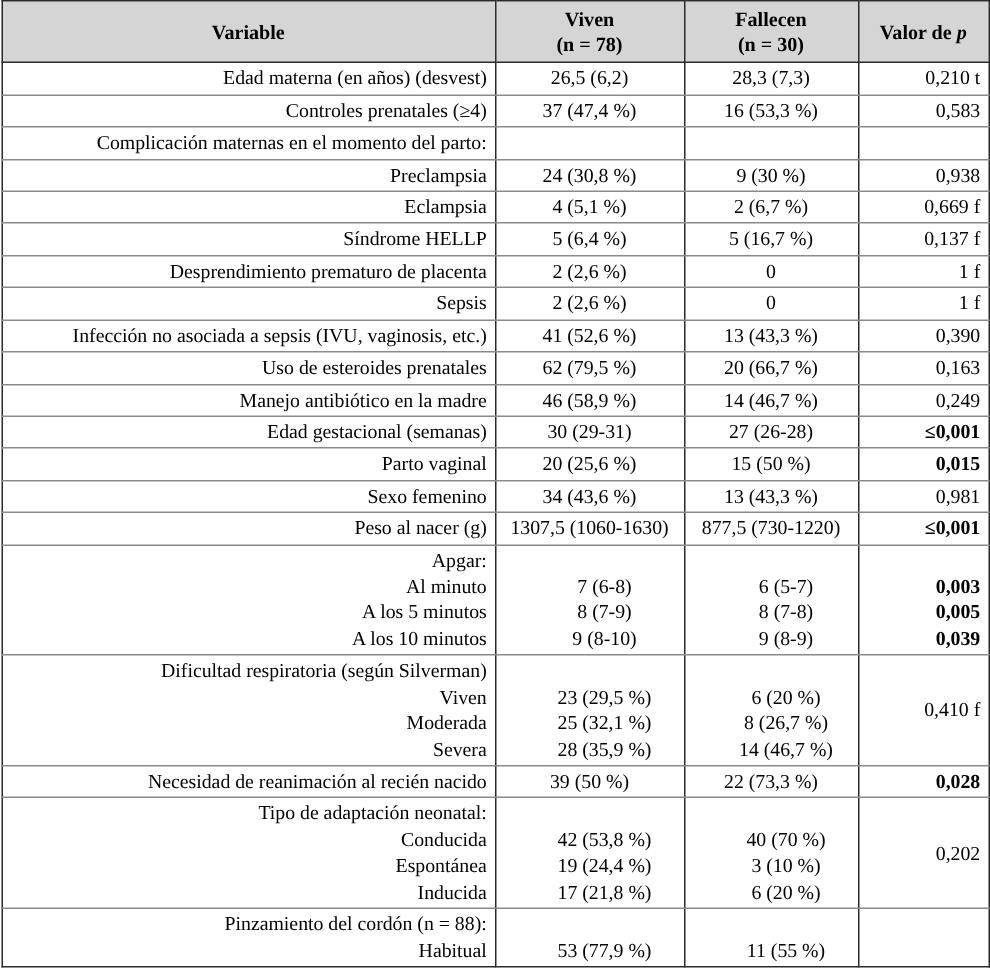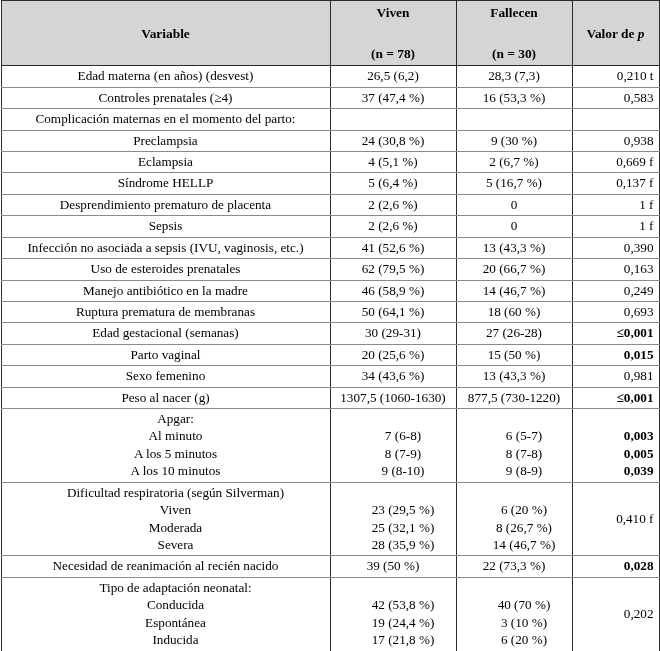--- a/index.html
+++ b/index.html
@@ -31,35 +31,35 @@
   thead th {
     background: #d5d5d5;
     border: 1px solid #2b2b2b;
     font-weight: bold;
     text-align: center;
     vertical-align: middle;
     padding: 3px 4px;
     font-size: 13.4px;
     line-height: 1.28;
   }
-  thead th .hl2 { display: block; margin-top: 24px; }
+  thead th .hl2 { display: block; }
 
   
   tbody td {
     border-left: 1px solid #2b2b2b;
     border-right: 1px solid #2b2b2b;
     border-top: 1px solid #8a8a8a;
     border-bottom: 1px solid #8a8a8a;
     padding: 1px 5px 2px 5px;
     vertical-align: top;
     white-space: nowrap;
   }
   tbody tr:last-child td { border-bottom: 1px solid #2b2b2b; }
 
-  td.var  { text-align: center; }
+  td.var  { text-align: right; }
   td.num  { text-align: center; }
   td.pval { text-align: right; }
 
   td.mid  { vertical-align: middle; }
 
   .bold { font-weight: bold; }
   .ital { font-style: italic; }
 
   
   .lines { display: block; }
@@ -159,26 +159,20 @@
         <td class="num"><span>20 (66,7 %)</span></td>
         <td class="pval"><span>0,163</span></td>
       </tr>
       <tr>
         <td class="var"><span>Manejo antibiótico en la madre</span></td>
         <td class="num"><span>46 (58,9 %)</span></td>
         <td class="num"><span>14 (46,7 %)</span></td>
         <td class="pval"><span>0,249</span></td>
       </tr>
       <tr>
-        <td class="var"><span>Ruptura prematura de membranas</span></td>
-        <td class="num"><span>50 (64,1 %)</span></td>
-        <td class="num"><span>18 (60 %)</span></td>
-        <td class="pval"><span>0,693</span></td>
-      </tr>
-      <tr>
         <td class="var"><span>Edad gestacional (semanas)</span></td>
         <td class="num"><span>30 (29-31)</span></td>
         <td class="num"><span>27 (26-28)</span></td>
         <td class="pval"><span class="bold">≤0,001</span></td>
       </tr>
       <tr>
         <td class="var"><span>Parto vaginal</span></td>
         <td class="num"><span>20 (25,6 %)</span></td>
         <td class="num"><span>15 (50 %)</span></td>
         <td class="pval"><span class="bold">0,015</span></td>

